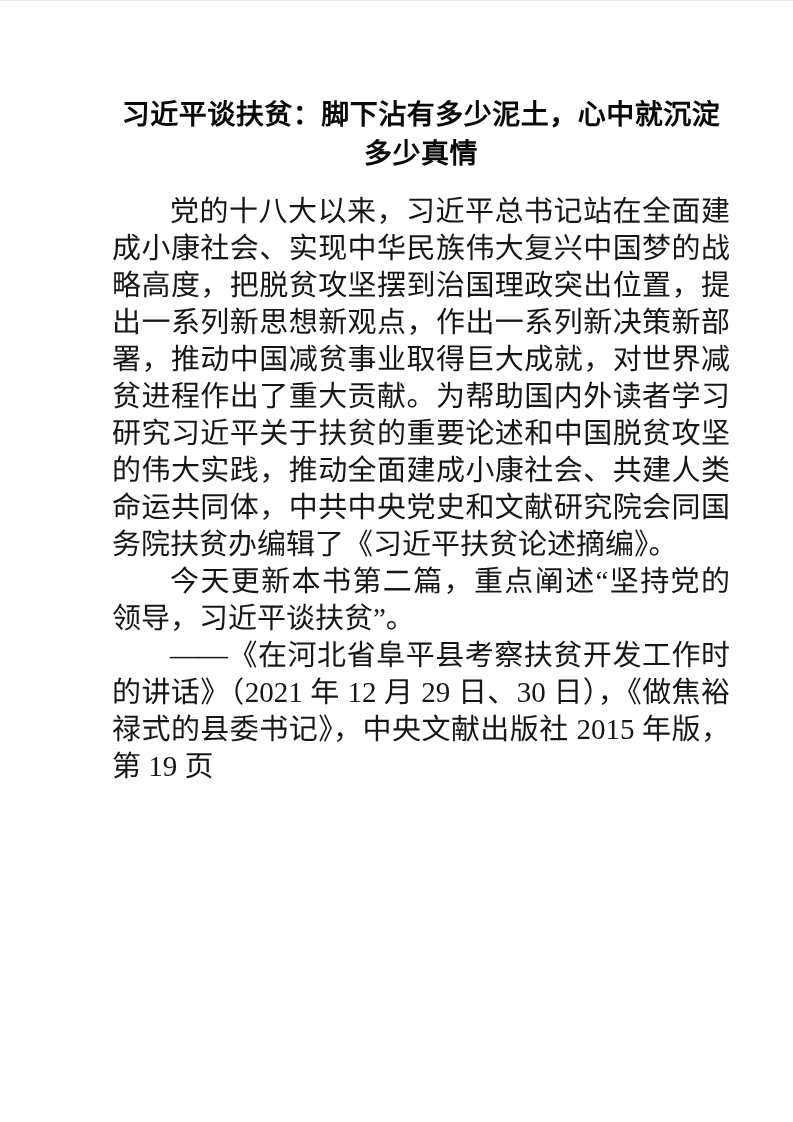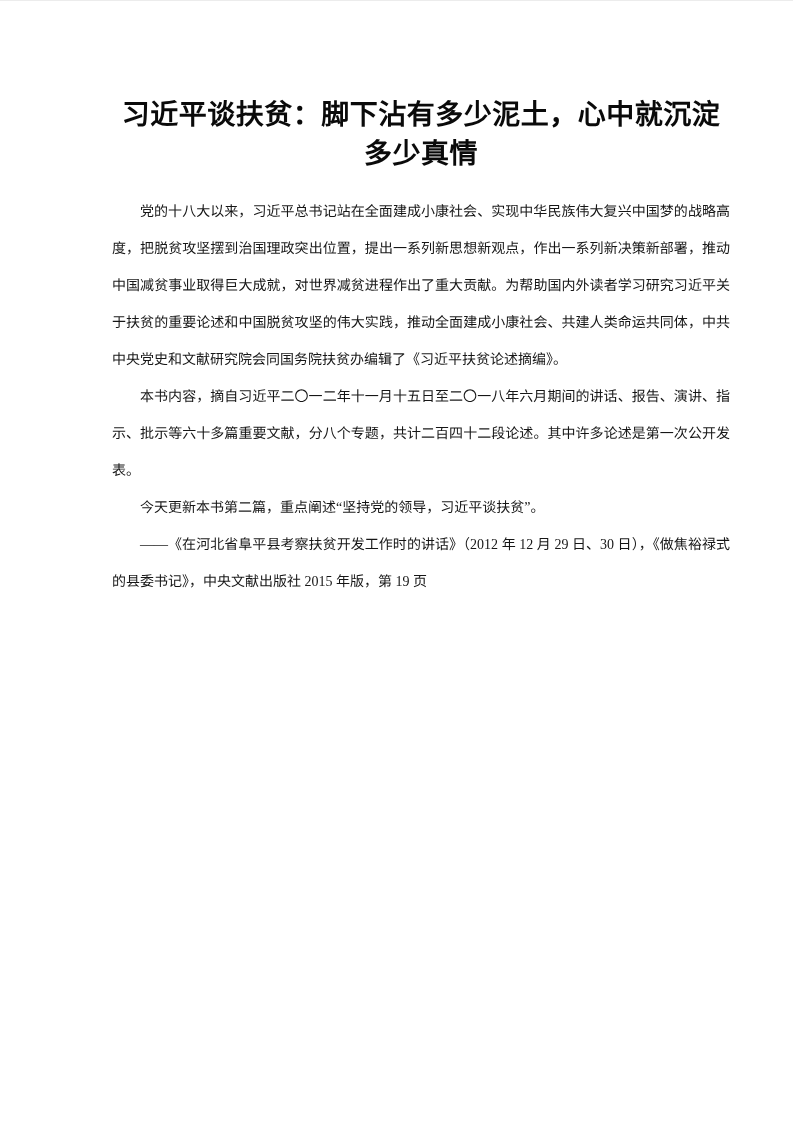--- a/index.html
+++ b/index.html
@@ -29,21 +29,21 @@
     font-weight: 700;
     font-size: 28px;
     line-height: 39px;
     text-align: center;
     color: #0a0a0a;
     margin: 0 0 20px 0;
     letter-spacing: 0.5px;
   }
   .doc-body {
     font-family: "Liberation Serif", "DejaVu Serif", serif;
-    font-size: 14px;
+    font-size: 29px;
     line-height: 37px;
     color: #161616;
   }
   .doc-body p {
     margin: 0;
     text-indent: 2em;
     text-align: justify;
     text-justify: inter-ideograph;
     word-break: break-all;
   }
@@ -51,19 +51,18 @@
 </head>
 <body>
 
 <div class="page">
   <div class="content">
 
     <h1 class="doc-title">习近平谈扶贫：脚下沾有多少泥土，心中就沉淀多少真情</h1>
 
     <div class="doc-body">
       <p>党的十八大以来，习近平总书记站在全面建成小康社会、实现中华民族伟大复兴中国梦的战略高度，把脱贫攻坚摆到治国理政突出位置，提出一系列新思想新观点，作出一系列新决策新部署，推动中国减贫事业取得巨大成就，对世界减贫进程作出了重大贡献。为帮助国内外读者学习研究习近平关于扶贫的重要论述和中国脱贫攻坚的伟大实践，推动全面建成小康社会、共建人类命运共同体，中共中央党史和文献研究院会同国务院扶贫办编辑了《习近平扶贫论述摘编》。</p>
-      <p>本书内容，摘自习近平二〇一二年十一月十五日至二〇一八年六月期间的讲话、报告、演讲、指示、批示等六十多篇重要文献，分八个专题，共计二百四十二段论述。其中许多论述是第一次公开发表。</p>
       <p>今天更新本书第二篇，重点阐述“坚持党的领导，习近平谈扶贫”。</p>
-      <p>——《在河北省阜平县考察扶贫开发工作时的讲话》（2012 年 12 月 29 日、30 日），《做焦裕禄式的县委书记》，中央文献出版社 2015 年版，第 19 页</p>
+      <p>——《在河北省阜平县考察扶贫开发工作时的讲话》（2021 年 12 月 29 日、30 日），《做焦裕禄式的县委书记》，中央文献出版社 2015 年版，第 19 页</p>
     </div>
 
   </div>
 </div>
 
 </body></html>

